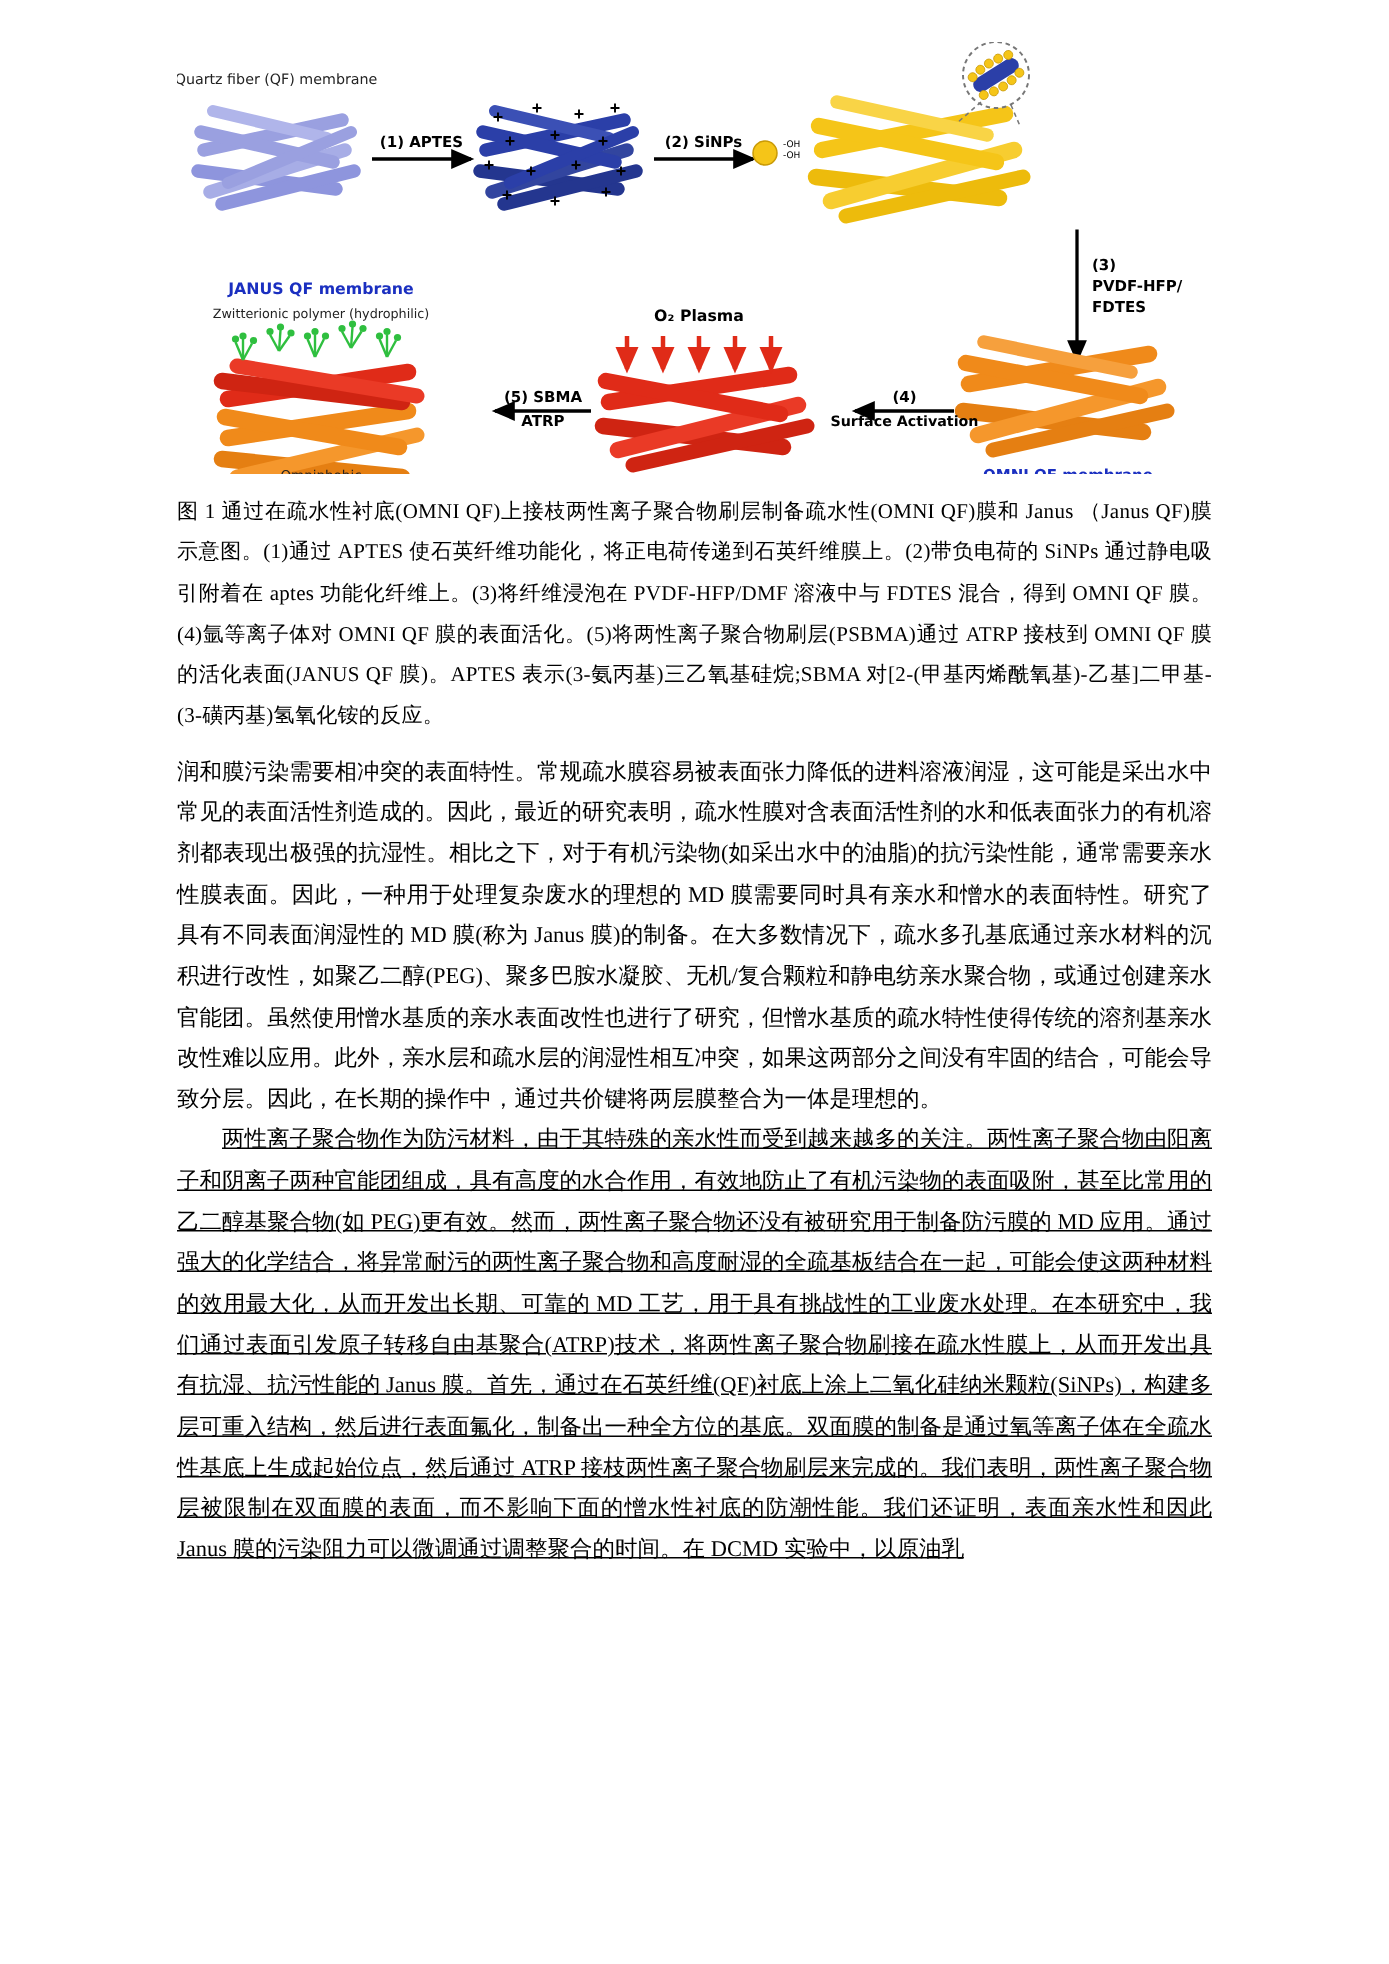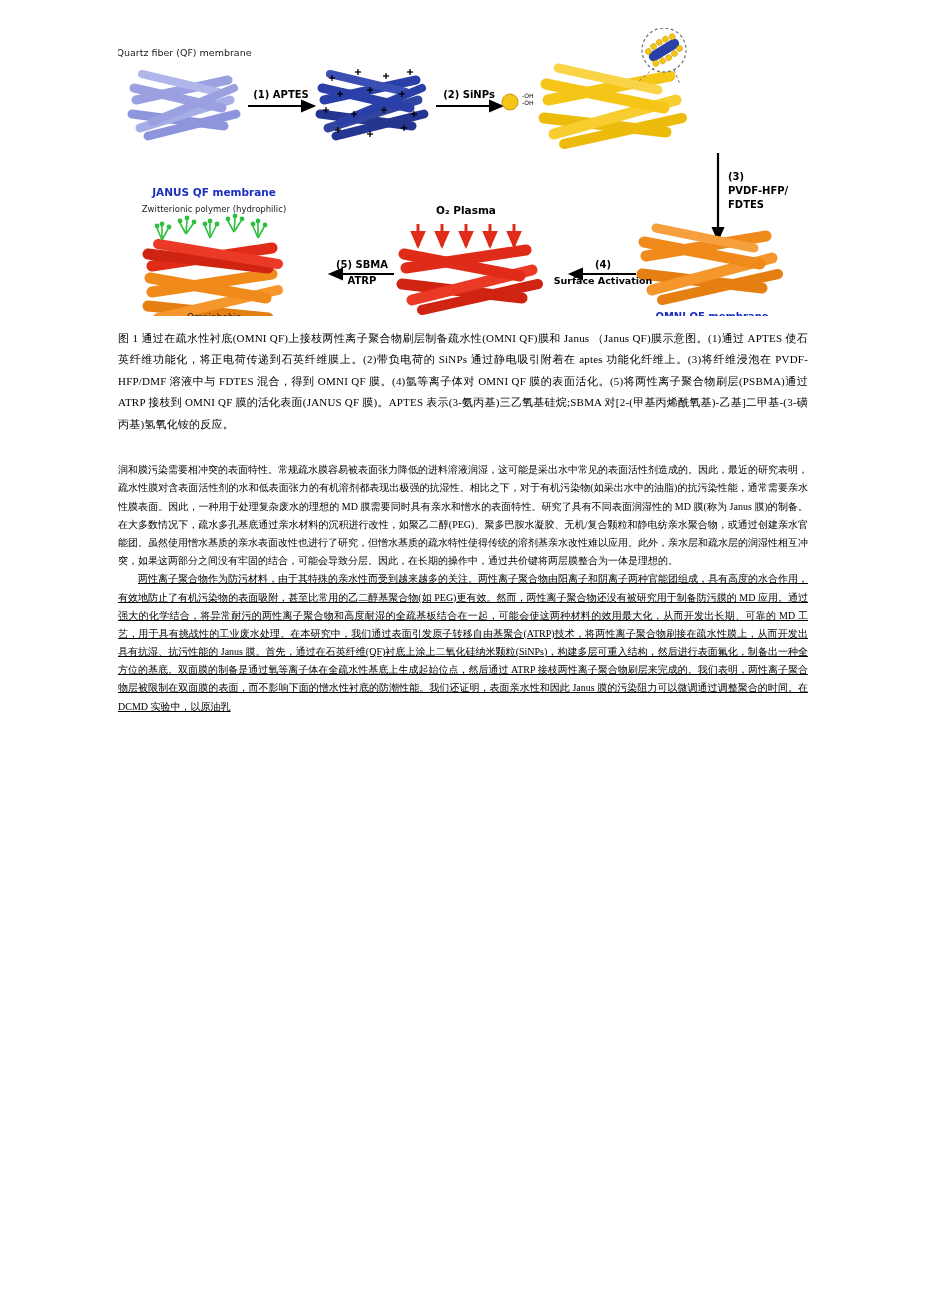--- a/index.html
+++ b/index.html
@@ -27,32 +27,32 @@
     position: relative;
     width: 690px;
     height: 288px;
     margin: 0 auto;
   }
   .fig-svg { display: block; }
 
   
   .caption {
     margin-top: 12px;
-    font-size: 11px;
+    font-size: 14px;
     line-height: 1.95;
     text-align: justify;
     text-justify: inter-ideograph;
     font-family: "Liberation Serif", serif;
     letter-spacing: 0.2px;
   }
 
   
   .body-text {
-    margin-top: 26px;
-    font-size: 10px;
+    margin-top: 10px;
+    font-size: 15px;
     line-height: 1.82;
     text-align: justify;
     text-justify: inter-ideograph;
     font-family: "Liberation Serif", serif;
   }
   .body-text p { margin: 0; }
   .body-text p.indent { text-indent: 2em; text-decoration: underline; }
 </style>
 </head>
 <body>

